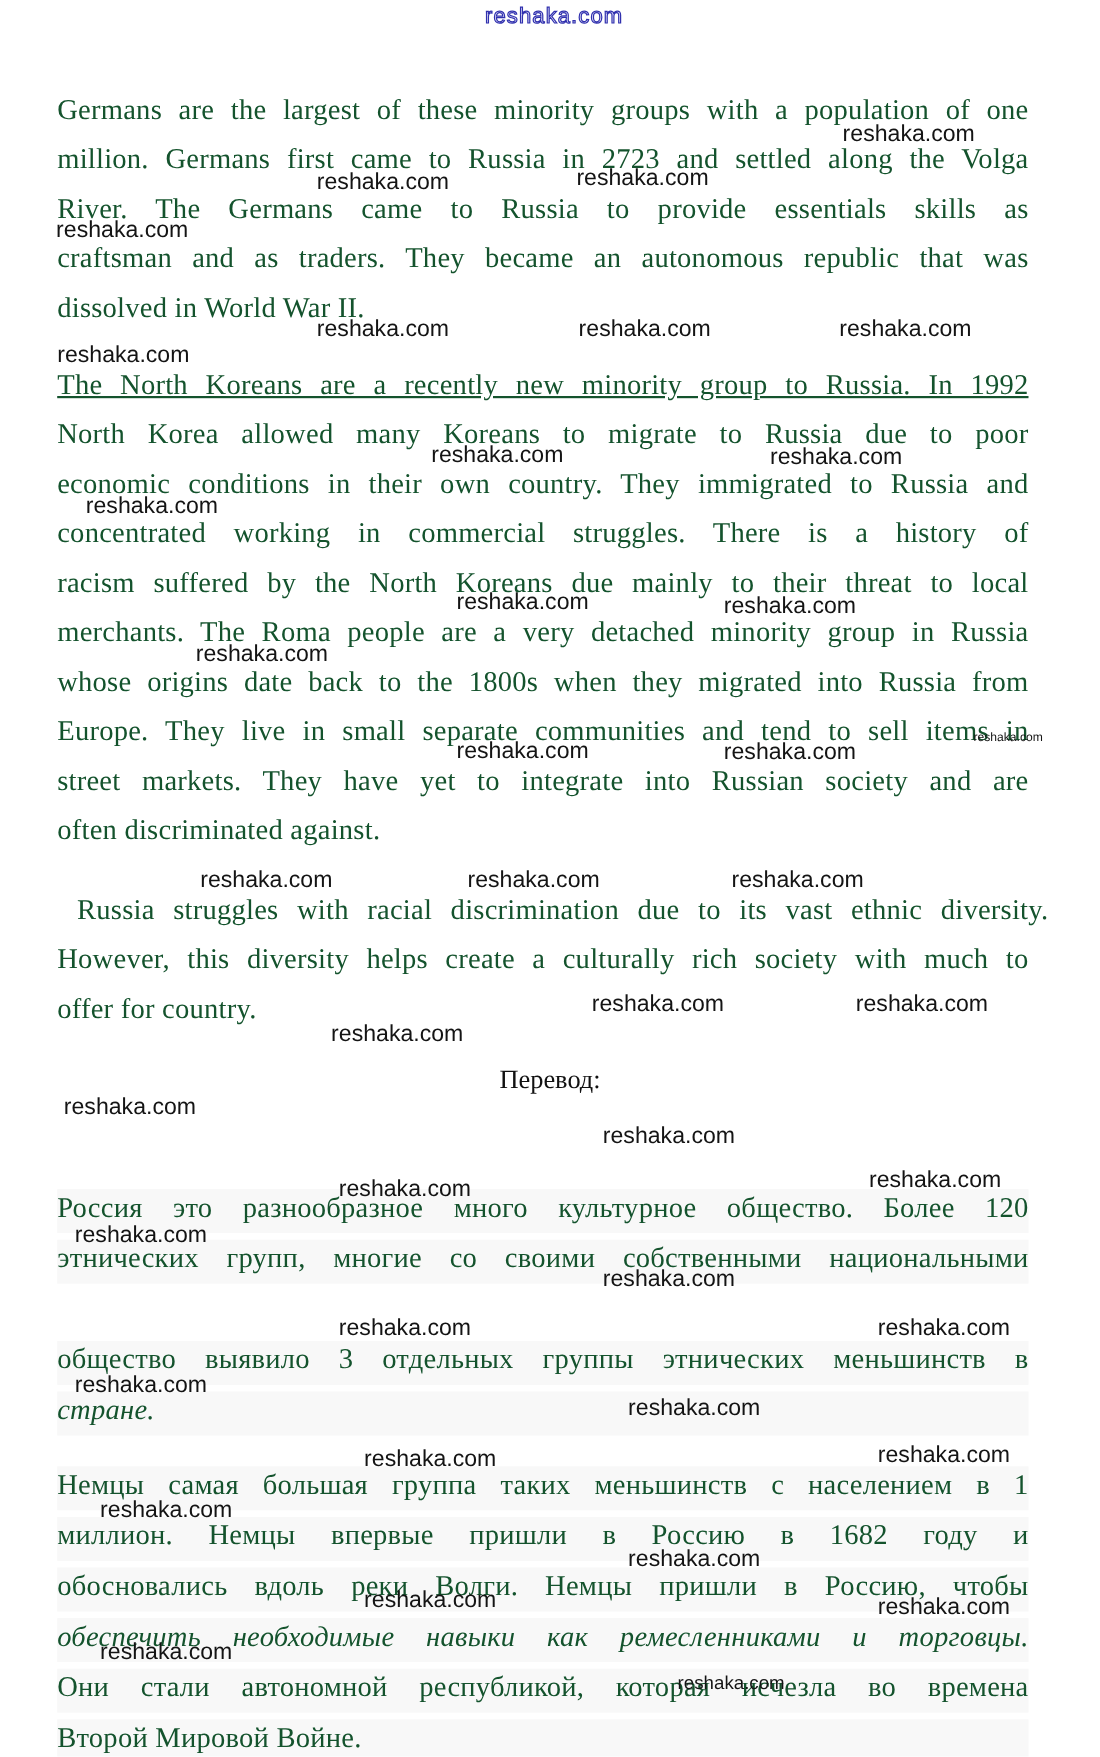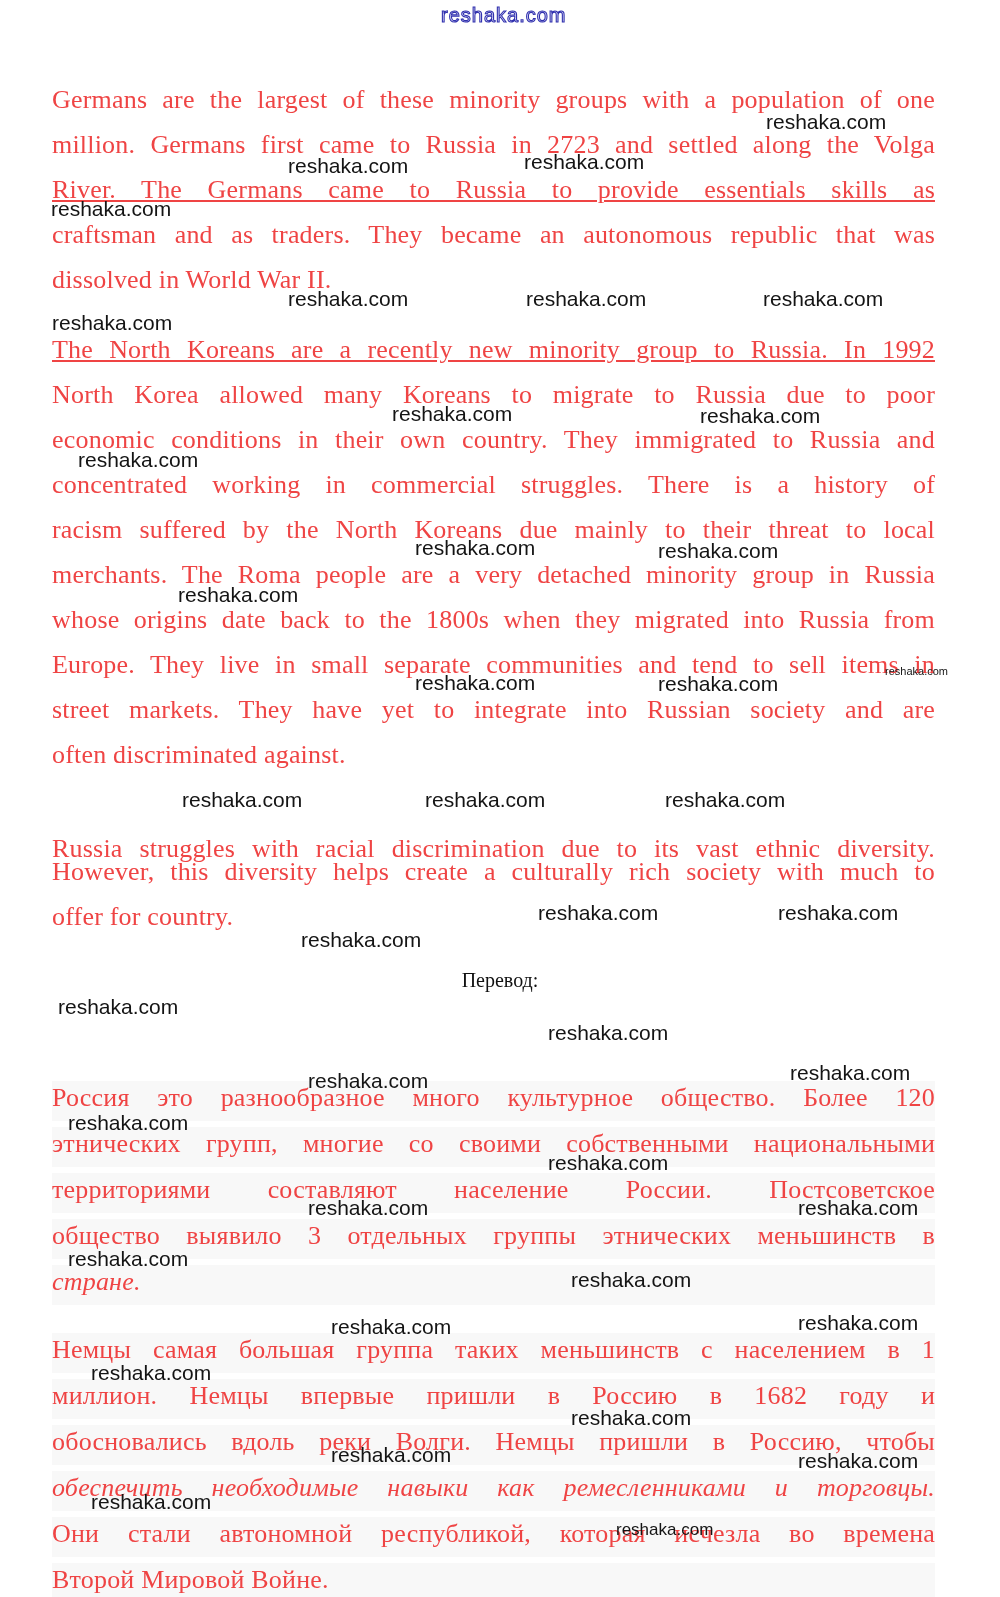--- a/index.html
+++ b/index.html
@@ -11,41 +11,41 @@
     overflow: hidden;
     font-family: "Liberation Serif", "DejaVu Serif", serif;
   }
   .tline {
     position: absolute;
     left: 52px;
     width: 883px;
     height: 40px;
     font-size: 26px;
     line-height: 34px;
-    color: #ef4444;
+    color: #14532d;
     white-space: normal;
     letter-spacing: 0.2px;
   }
   .tline.just {
     text-align: justify;
     text-align-last: justify;
   }
   .tline.lastline {
     text-align: left;
   }
   .tline.ru {
     background: #f8f8f8;
     margin-top: 41px;
   }
   .heading {
     position: absolute;
     left: 0;
     width: 1000px;
     text-align: center;
-    font-size: 20px;
+    font-size: 24px;
     color: #111111;
     font-family: "Liberation Serif", "DejaVu Serif", serif;
   }
   .wm {
     position: absolute;
     font-family: "Liberation Sans", "DejaVu Sans", sans-serif;
     color: #141414;
     white-space: nowrap;
     line-height: 1;
   }
@@ -55,39 +55,38 @@
     letter-spacing: 1px;
   }
 </style>
 </head>
 <body>
 
 <div id="page">
   <div class="heading" style="top: 969px;">Перевод:</div>
 <div class="tline en just" style="top: 83px;">Germans are the largest of these minority groups with a population of one</div>
     <div class="tline en just" style="top: 128px;">million. Germans first came to Russia in 2723 and settled along the Volga</div>
-    <div class="tline en just" style="top: 173px; text-decoration: underline;">River.  The  Germans  came  to  Russia  to  provide  essentials  skills  as</div>
+    <div class="tline en just" style="top: 173px;">River.  The  Germans  came  to  Russia  to  provide  essentials  skills  as</div>
     <div class="tline en just" style="top: 218px;">craftsman and as traders. They became an autonomous republic that was</div>
     <div class="tline en lastline" style="top: 263px;">dissolved in World War II.</div>
     <div class="tline en just" style="top: 333px; text-decoration: underline;">The North Koreans are a recently new minority group to Russia. In 1992</div>
     <div class="tline en just" style="top: 378px;">North Korea allowed many Koreans to migrate to Russia due to poor</div>
     <div class="tline en just" style="top: 423px;">economic conditions in their own country. They immigrated to Russia and</div>
     <div class="tline en just" style="top: 468px;">concentrated working in commercial struggles. There is a history of</div>
     <div class="tline en just" style="top: 513px;">racism suffered by the North Koreans due mainly to their threat to local</div>
     <div class="tline en just" style="top: 558px;">merchants. The Roma people are a very detached minority group in Russia</div>
     <div class="tline en just" style="top: 603px;">whose origins date back to the 1800s when they migrated into Russia from</div>
     <div class="tline en just" style="top: 648px;">Europe. They live in small separate communities and tend to sell items in</div>
     <div class="tline en just" style="top: 693px;">street markets. They have yet to integrate into Russian society and are</div>
     <div class="tline en lastline" style="top: 738px;">often discriminated against.</div>
-    <div class="tline en just" style="top: 832px;">Russia struggles with racial discrimination due to its vast ethnic diversity.</div>
+    <div class="tline en just" style="top: 810px; margin-left: 18px;">Russia struggles with racial discrimination due to its vast ethnic diversity.</div>
     <div class="tline en just" style="top: 855px;">However, this diversity helps create a culturally rich society with much to</div>
     <div class="tline en lastline" style="top: 900px;">offer for country.</div>
     <div class="tline ru just" style="top: 1040px;">Россия  это  разнообразное  много  культурное  общество.  Более  120</div>
     <div class="tline ru just" style="top: 1086px;">этнических групп, многие со своими собственными национальными</div>
-    <div class="tline ru just" style="top: 1132px;">территориями  составляют  население  России.  Постсоветское</div>
     <div class="tline ru just" style="top: 1178px;">общество выявило 3 отдельных группы этнических меньшинств в</div>
     <div class="tline ru lastline" style="top: 1224px; font-style: italic;">стране.</div>
     <div class="tline ru just" style="top: 1292px;">Немцы самая большая группа таких меньшинств с населением в 1</div>
     <div class="tline ru just" style="top: 1338px;">миллион.  Немцы  впервые  пришли  в  Россию  в  1682  году  и</div>
     <div class="tline ru just" style="top: 1384px;">обосновались вдоль реки Волги. Немцы пришли в Россию, чтобы</div>
     <div class="tline ru just" style="top: 1430px; font-style: italic;">обеспечить необходимые навыки как ремесленниками и торговцы.</div>
     <div class="tline ru just" style="top: 1476px;">Они стали автономной республикой, которая исчезла во времена</div>
     <div class="tline ru lastline" style="top: 1522px;">Второй Мировой Войне.</div>
     <span class="wm blue" style="left: 441px; top: 5px; font-size: 20px;">reshaka.com</span>
     <span class="wm" style="left: 766px; top: 111px; font-size: 21px;">reshaka.com</span>

